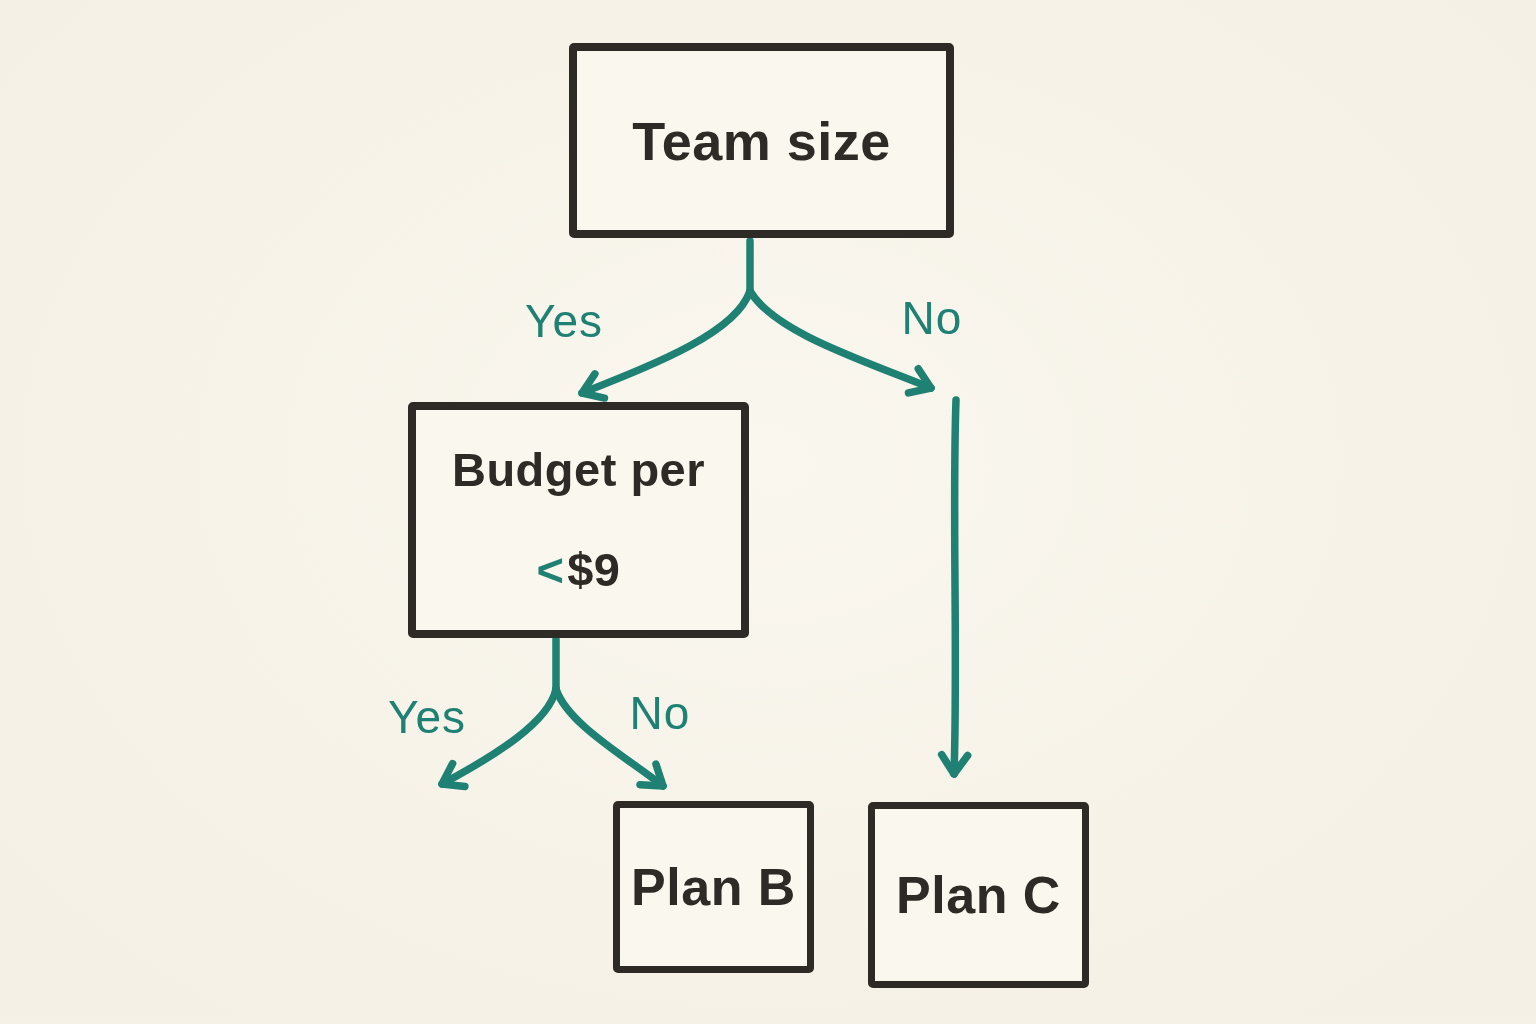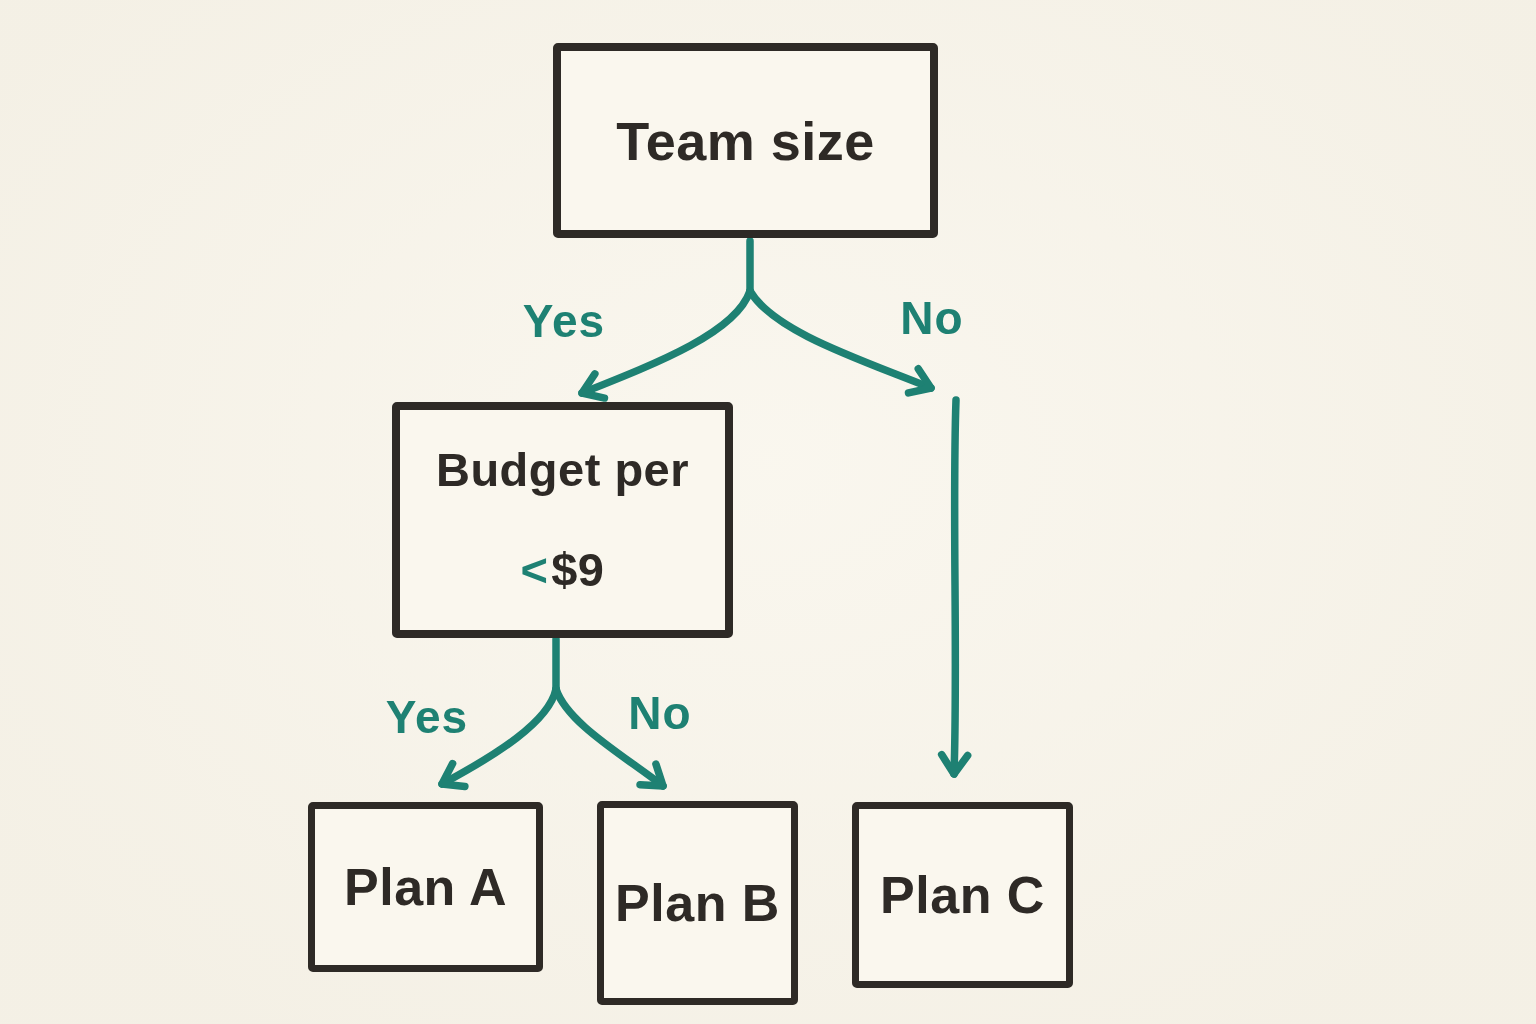--- a/index.html
+++ b/index.html
@@ -32,38 +32,39 @@
     border: 8px solid var(--ink);
     border-radius: 5px;
     display: flex;
     flex-direction: column;
     align-items: center;
     justify-content: center;
     color: var(--ink);
     font-weight: bold;
     text-align: center;
     letter-spacing: 0.5px;
+    margin-left: 16px;
   }
   .node-root   { left: 553px; top: 43px;  width: 385px; height: 195px; font-size: 54px; line-height: 74px; }
   .node-budget { left: 392px; top: 402px; width: 341px; height: 236px; font-size: 47px; line-height: 60px; gap: 40px; }
   .node-leaf   { font-size: 52px; }
   .node-plan-a { left: 308px; top: 802px; width: 235px; height: 170px; border-width: 7px; }
-  .node-plan-b { left: 597px; top: 801px; width: 201px; height: 204px; border-width: 7px; }
+  .node-plan-b { left: 597px; top: 801px; width: 201px; height: 172px; border-width: 7px; }
   .node-plan-c { left: 852px; top: 802px; width: 221px; height: 186px; border-width: 7px; }
   .op {
     color: var(--teal);
     margin-right: 0.18em;
   }
   .op-tight { margin-right: 0.06em; }
   .edge-label {
     position: absolute;
     transform: translate(-50%, -50%);
     color: var(--teal);
     font-size: 46px;
-    font-weight: bold;
+    font-weight: normal;
     letter-spacing: 1px;
     white-space: nowrap;
   }
   .lbl-root-yes   { left: 564px; top: 321px; }
   .lbl-root-no    { left: 932px; top: 318px; }
   .lbl-budget-yes { left: 427px; top: 717px; }
   .lbl-budget-no  { left: 660px; top: 713px; }
 </style>
 </head>
 <body>
@@ -91,23 +92,20 @@
     <div>Team size</div>
   </div>
 
   <div class="node node-budget">
     <div>Budget per</div>
     <div>
       <span class="op op-tight">&lt;</span><span>$9</span>
     </div>
   </div>
 
-  <div class="node node-leaf node-plan-a">
-    <div>Plan A</div>
-  </div>
 
   <div class="node node-leaf node-plan-b">
     <div>Plan B</div>
   </div>
 
   <div class="node node-leaf node-plan-c">
     <div>Plan C</div>
   </div>
 
   <div class="edge-label lbl-root-yes">Yes</div>

